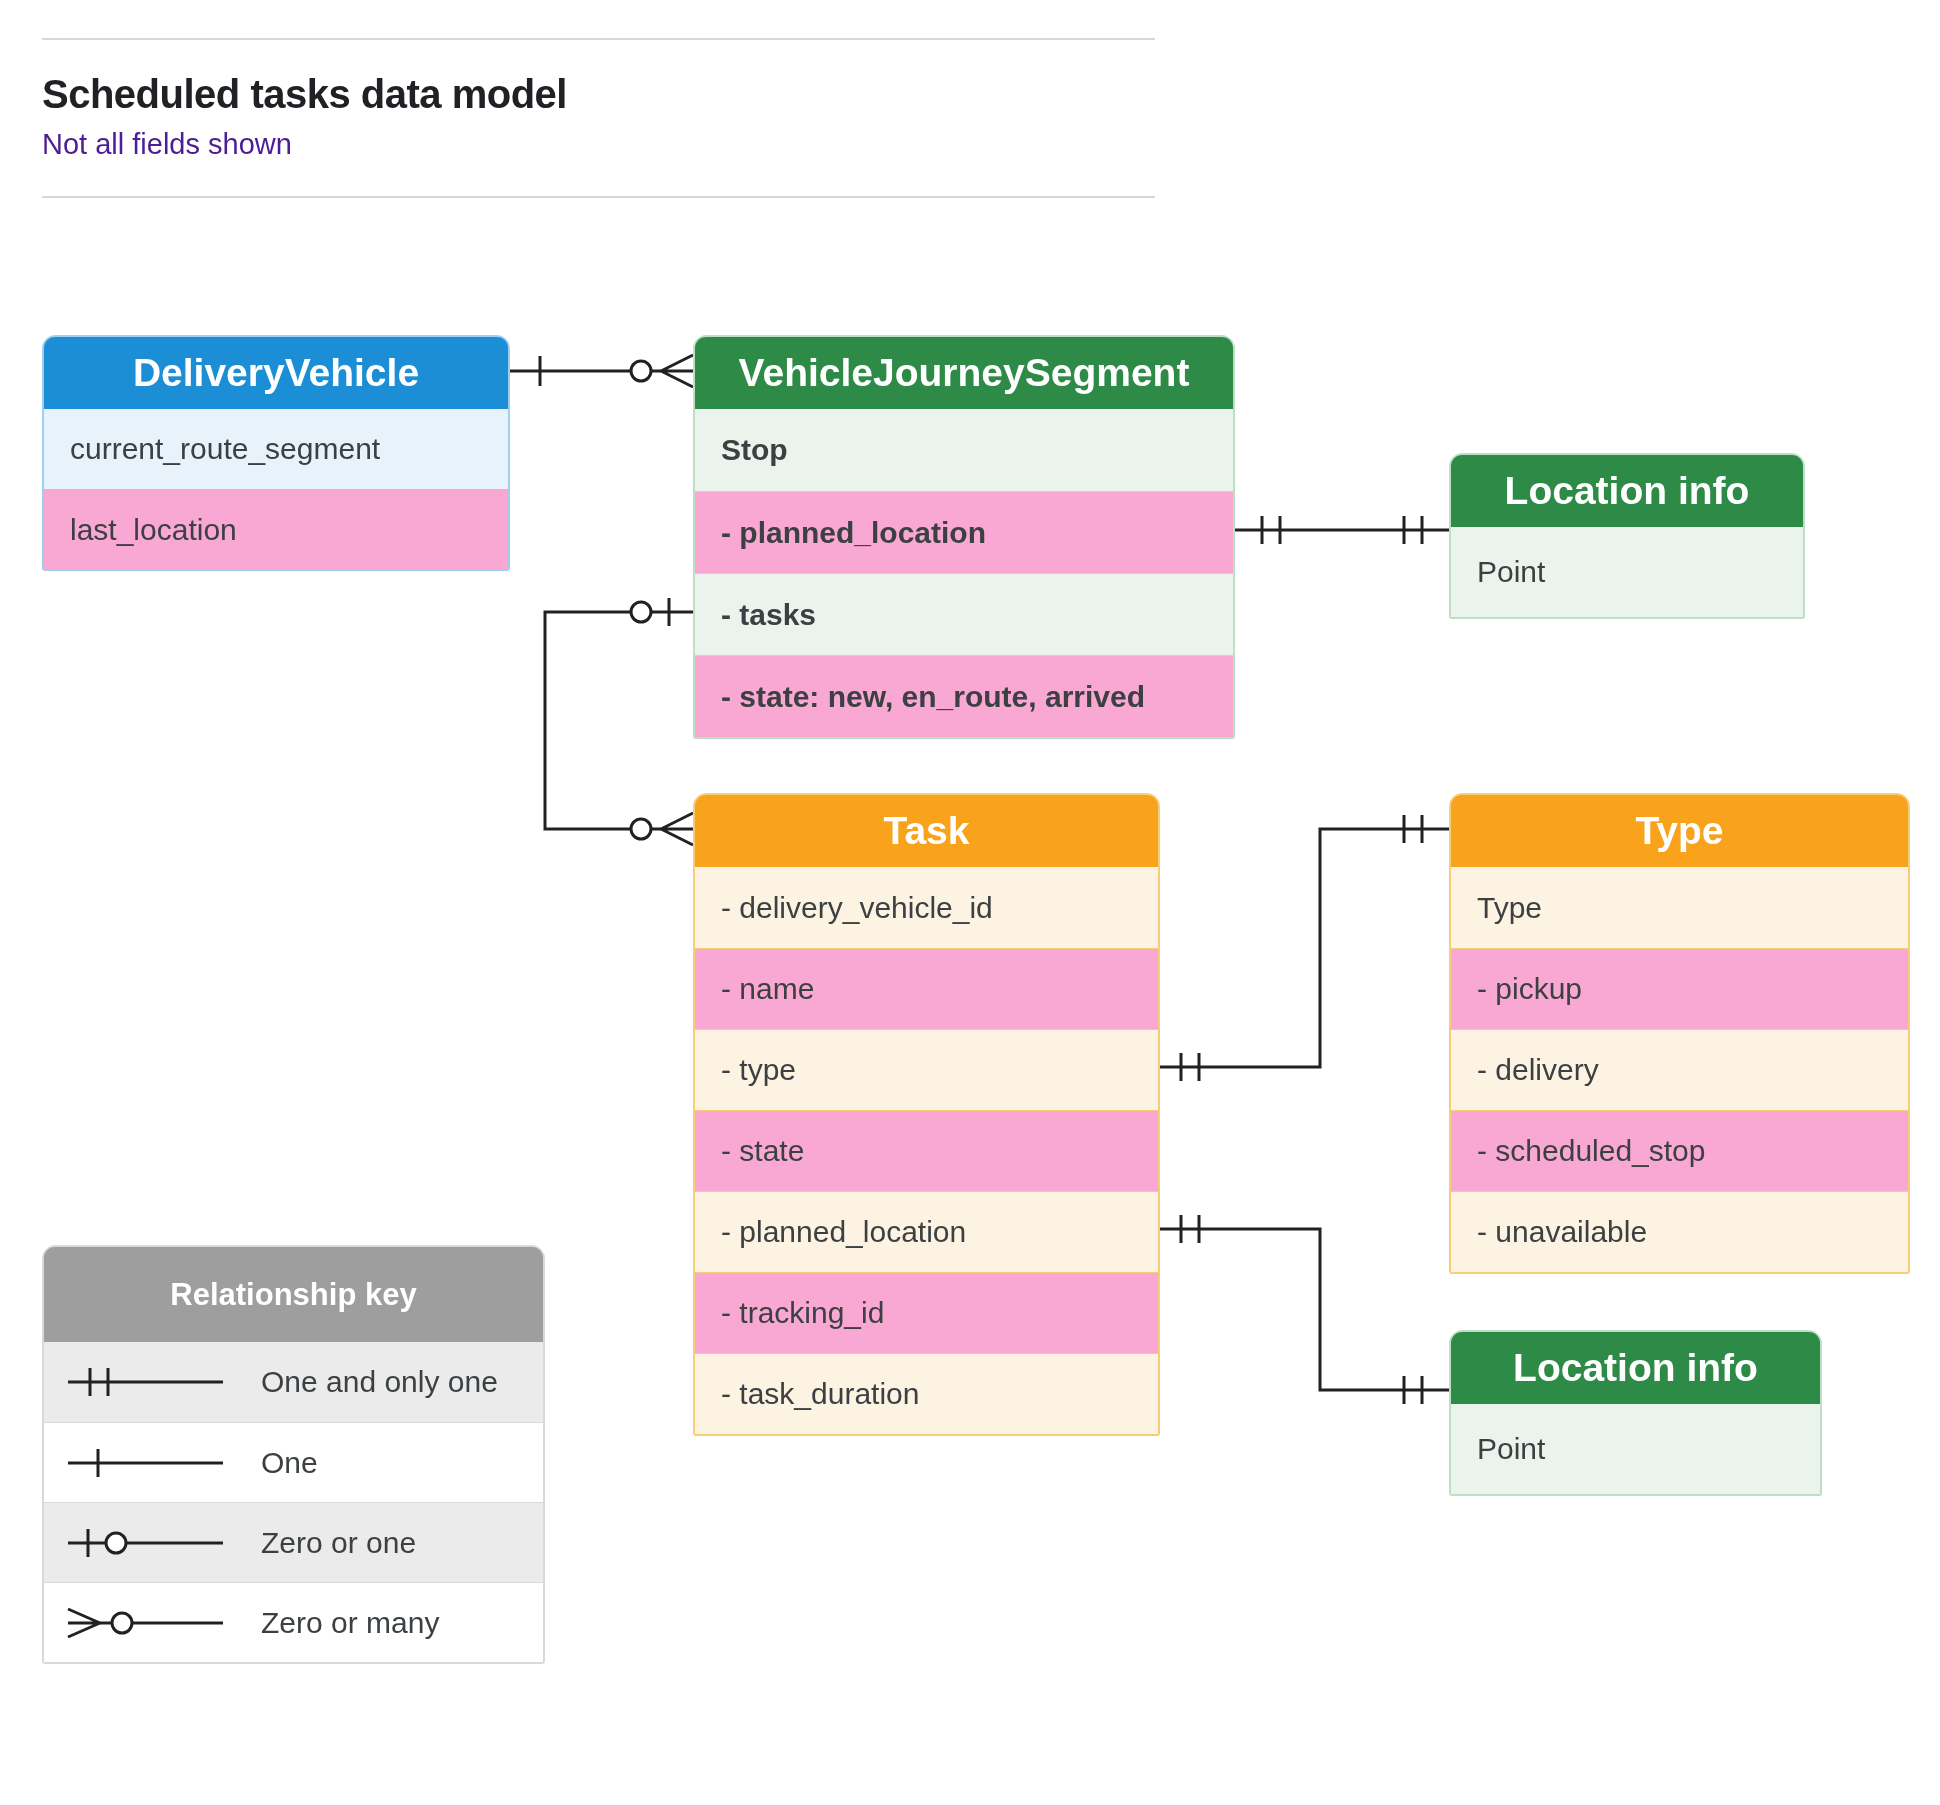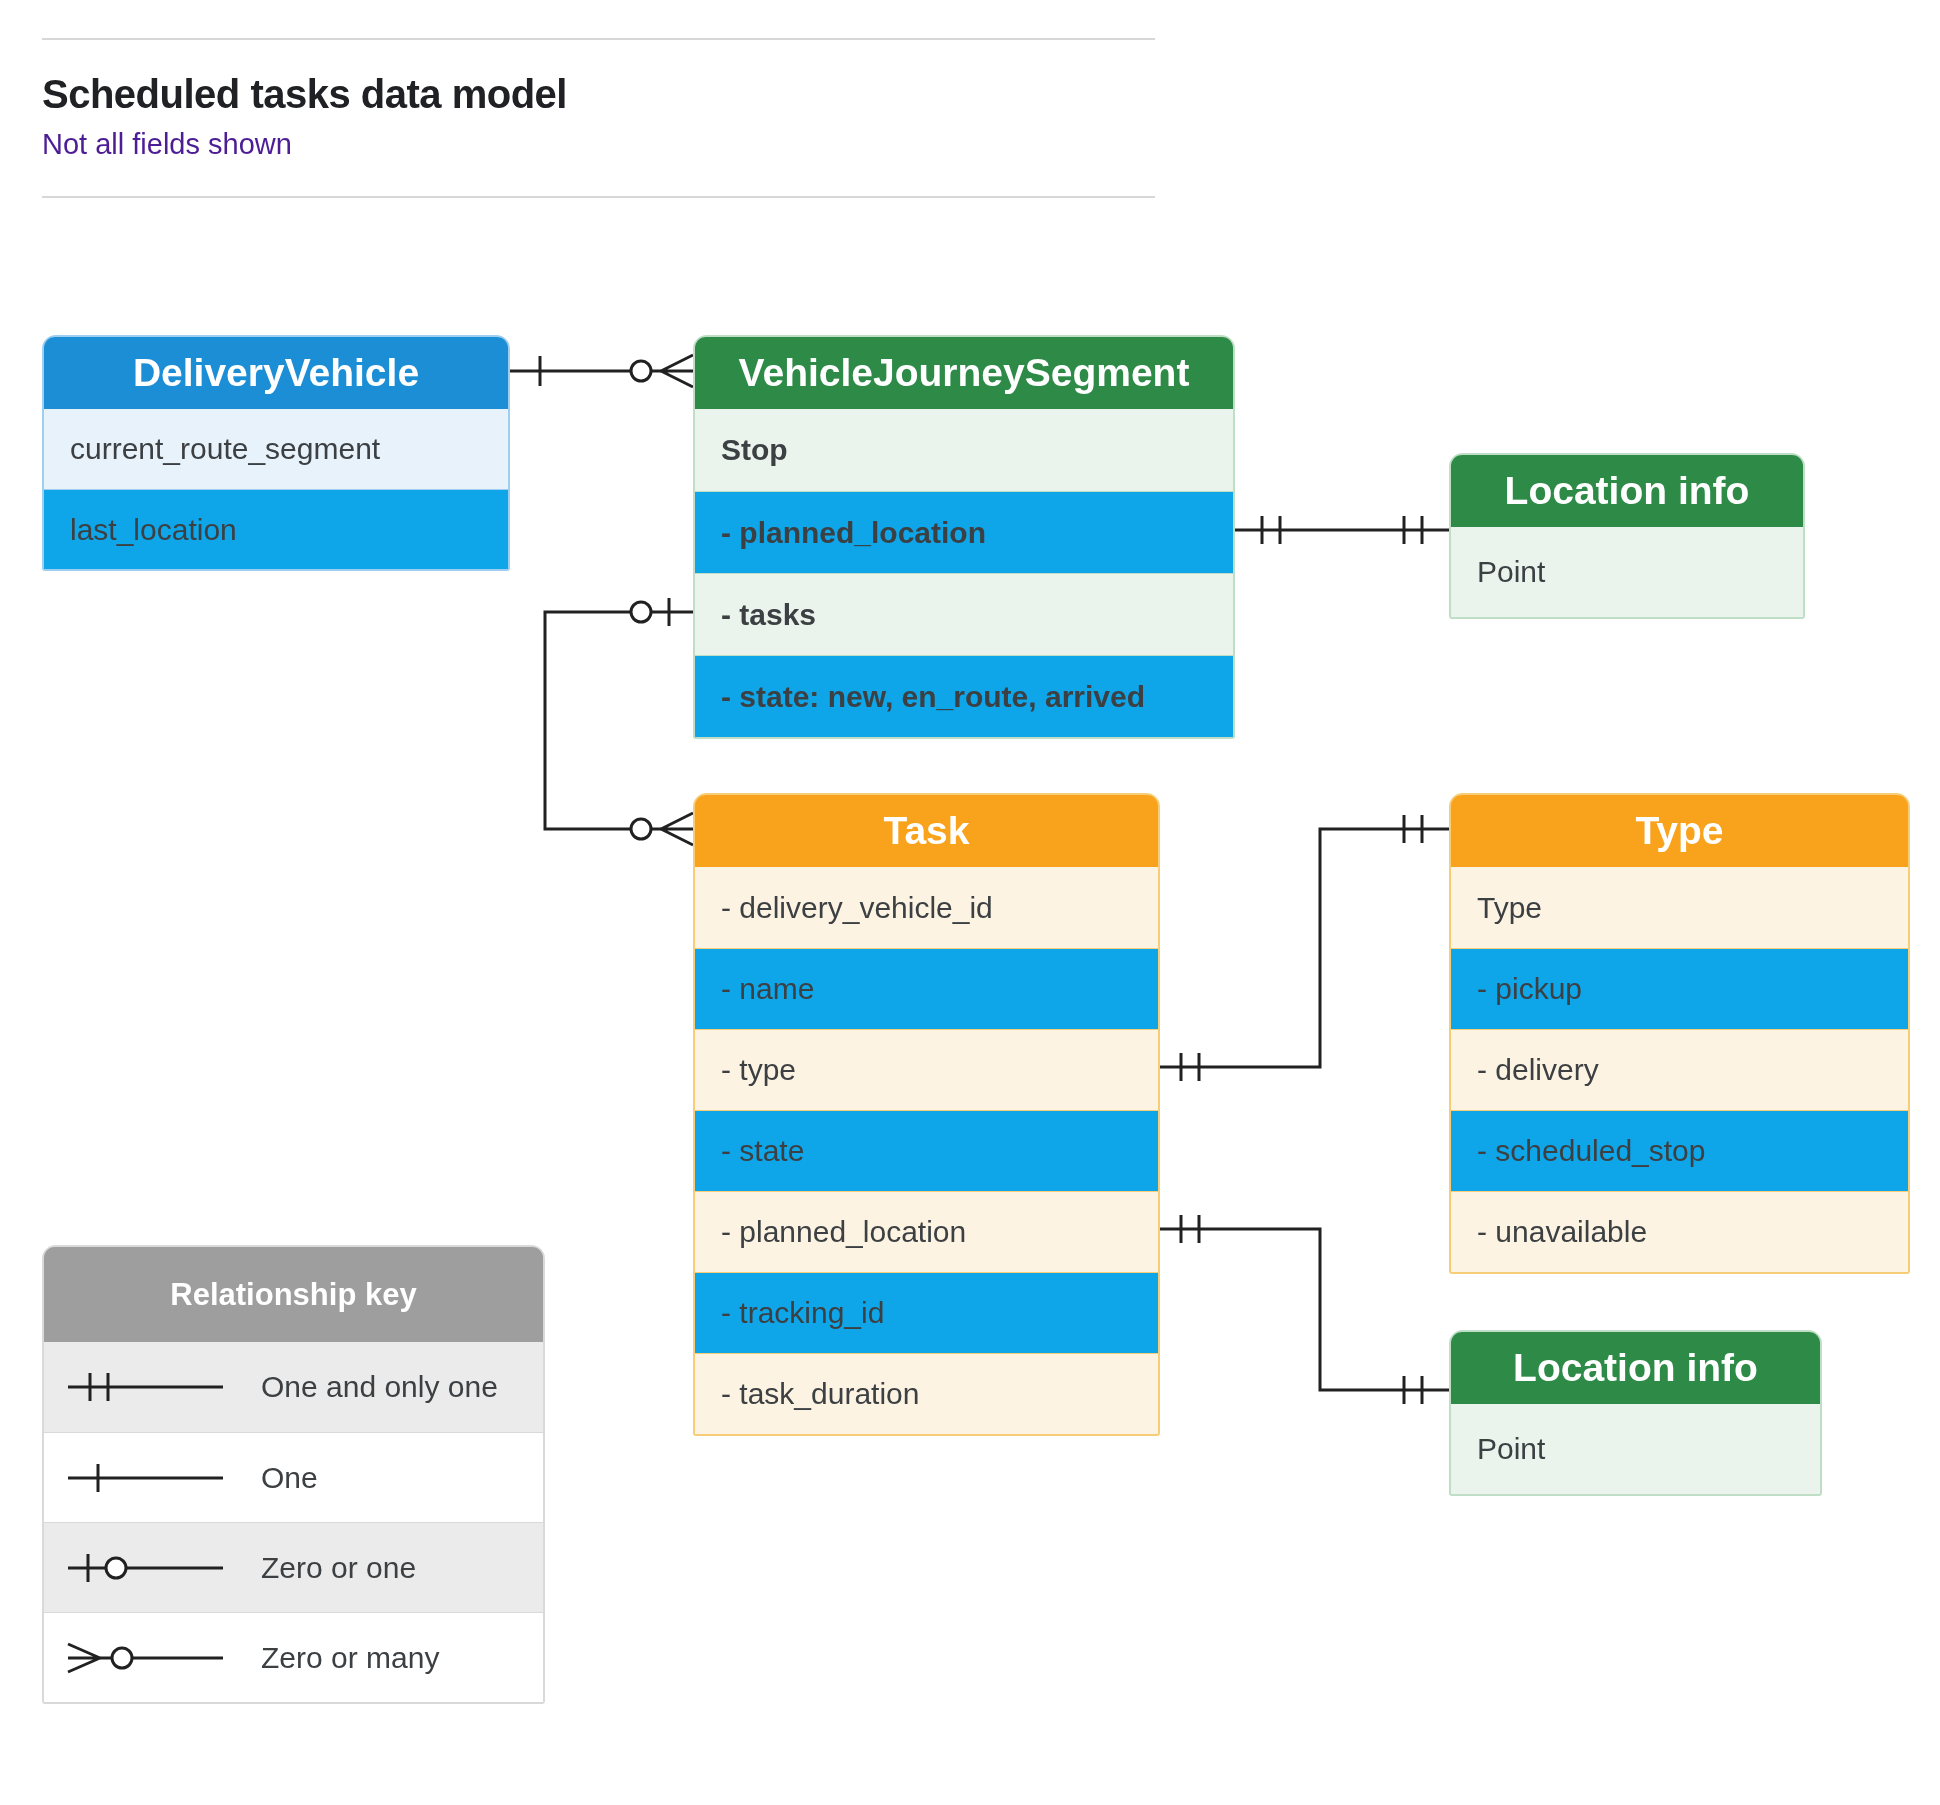--- a/index.html
+++ b/index.html
@@ -6,37 +6,37 @@
   body { background: #ffffff; font-family: "Liberation Sans", sans-serif; }
   .canvas { position: relative; width: 1940px; height: 1805px; background: #ffffff; overflow: hidden; }
 
   .divider { position: absolute; left: 42px; width: 1113px; height: 0; border-top: 2px solid #d7d7d7; }
 
   .page-title { position: absolute; left: 42px; top: 72px; font-size: 40px; font-weight: 700; color: #202124; letter-spacing: -0.5px; }
   .page-subtitle { position: absolute; left: 42px; top: 128px; font-size: 29px; font-weight: 400; color: #4c1d95; }
 
   .entity { position: absolute; background: #ffffff; border: 2px solid var(--bc); border-radius: 14px 14px 3px 3px; }
   .entity-header { height: 72px; display: flex; align-items: center; justify-content: center; background: var(--hc); color: #ffffff; font-size: 39px; font-weight: 700; border-radius: 11px 11px 0 0; }
-  .entity-row { display: flex; align-items: center; padding: 0 26px; font-size: 30px; color: #3c4043; border-top: 1px solid var(--bc); background: #0ea5e9; }
+  .entity-row { display: flex; align-items: center; padding: 0 26px; font-size: 30px; color: #3c4043; border-top: 1px solid var(--bc); background: #f9a8d4; }
   .entity-row:nth-child(2) { border-top: none; }
   .entity-row.tint { background: var(--tc); }
 
   .blue   { --hc: #1b8ed6; --bc: #9fcff0; --tc: #e7f2fb; }
   .green  { --hc: #2e8b47; --bc: #bedec6; --tc: #eaf4ed; }
   .orange { --hc: #f9a21b; --bc: #f7cd77; --tc: #fdf3e2; }
   .gray   { --hc: #9e9e9e; --bc: #d9d9d9; --tc: #ebebeb; }
 
   .dv .entity-row   { height: 80px; }
   .vjs .entity-row  { height: 82px; font-weight: bold; }
   .task-e .entity-row, .type-e .entity-row { height: 81px; }
   .loc .entity-row  { height: 90px; }
 
   .legend-box { position: absolute; left: 42px; top: 1245px; width: 503px; background: #fca5a5; border: 2px solid var(--bc); border-radius: 14px 14px 3px 3px; }
   .legend-header { height: 95px; display: flex; align-items: center; justify-content: center; background: var(--hc); color: #fff; font-size: 31px; font-weight: 700; border-radius: 11px 11px 0 0; }
-  .legend-row { height: 90px; display: flex; align-items: center; padding: 0 14px; border-top: 1px solid var(--bc); background: #fff; }
+  .legend-row { height: 80px; display: flex; align-items: center; padding: 0 14px; border-top: 1px solid var(--bc); background: #fff; }
   .legend-row:nth-child(2) { border-top: none; }
   .legend-row.tint { background: var(--tc); }
   .legend-symbol { width: 175px; flex: 0 0 175px; margin-right: 28px; }
   .legend-label { font-size: 30px; color: #3c4043; }
 
   .connectors { position: absolute; left: 0; top: 0; pointer-events: none; }
 </style>
 </head>
 <body>
 

